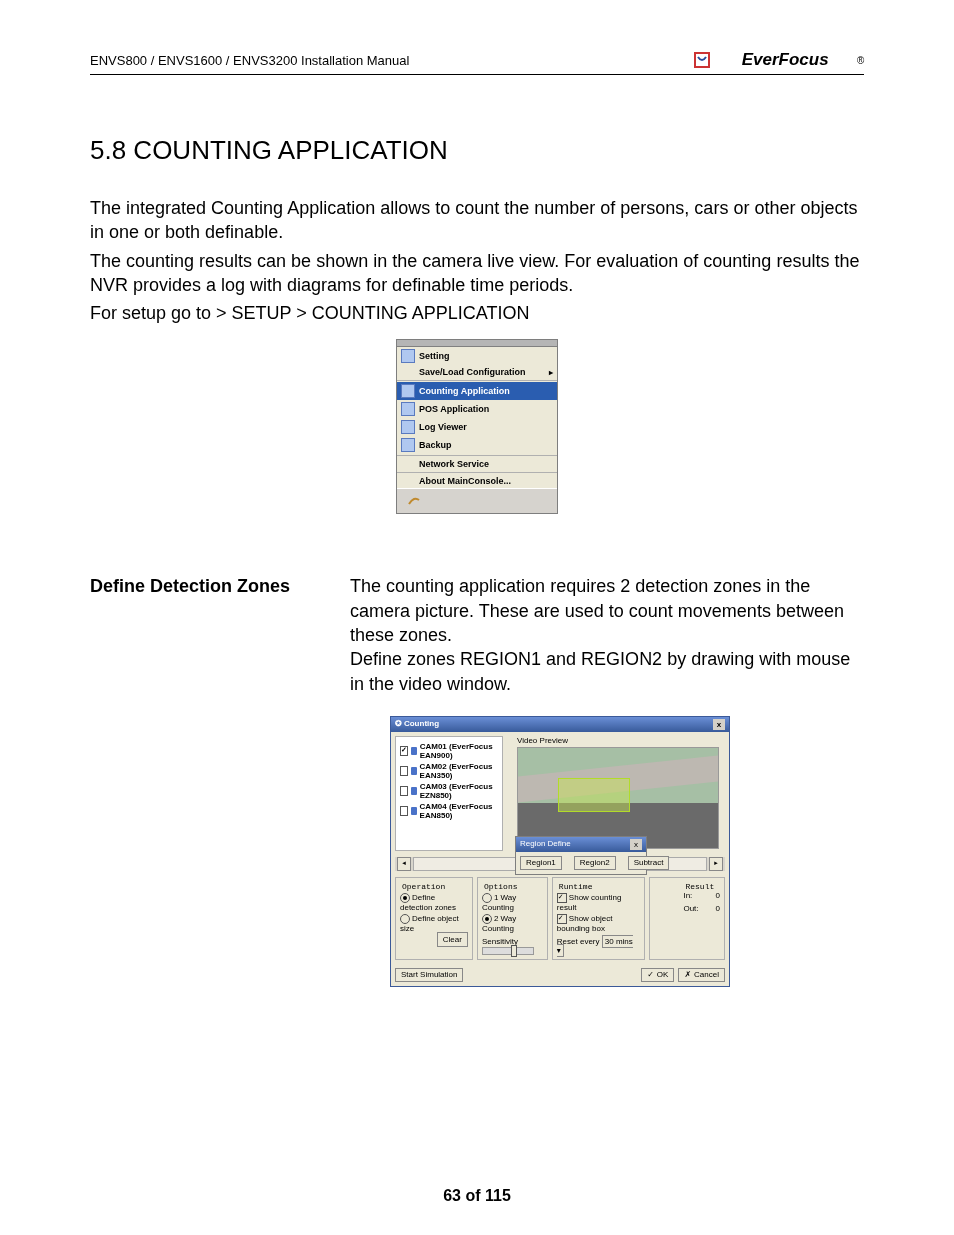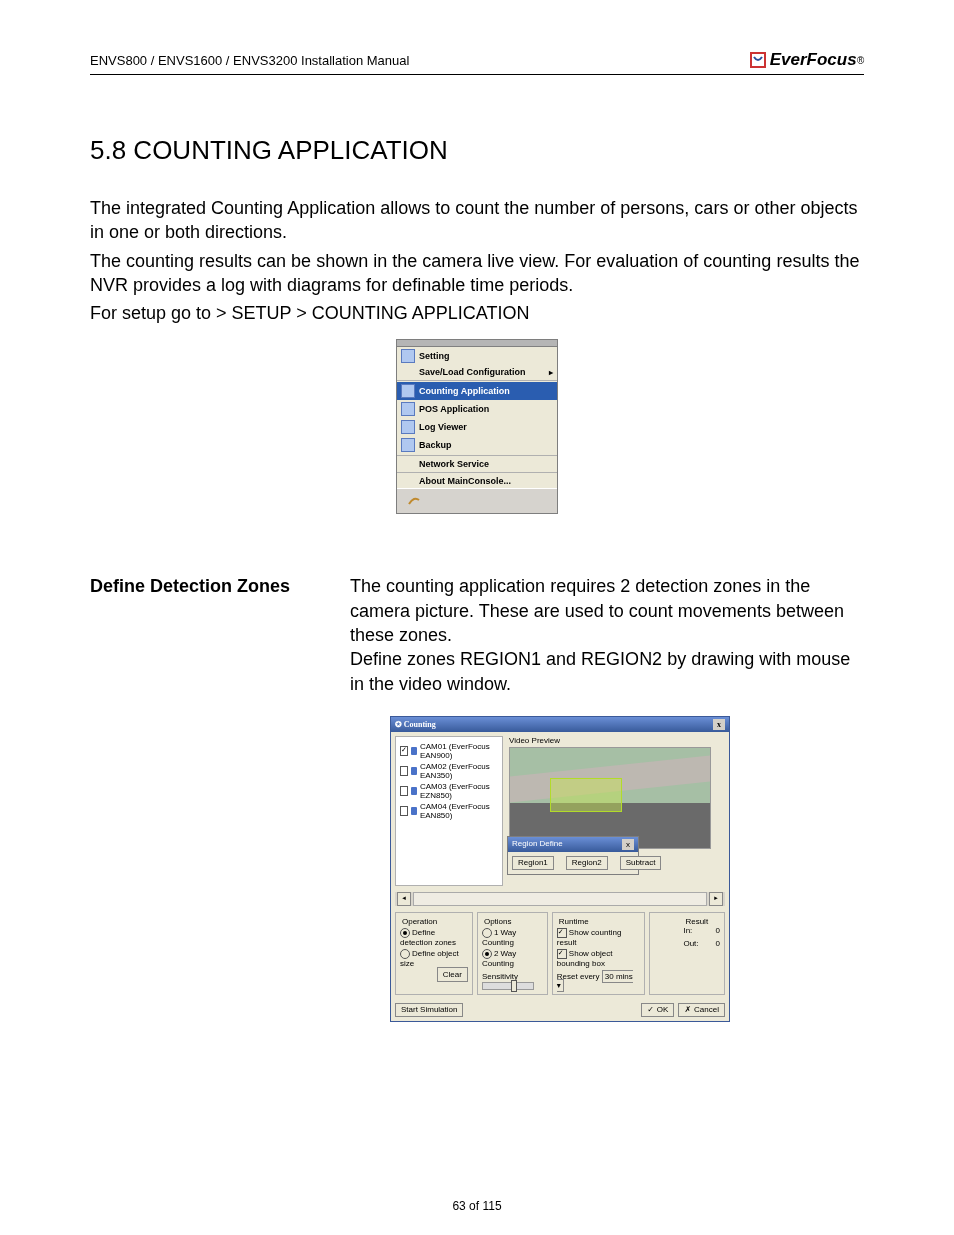--- a/index.html
+++ b/index.html
@@ -22,20 +22,21 @@
     justify-content: space-between;
     align-items: center;
     font-size: 13px;
   }
   .logo {
     display: flex;
     align-items: center;
     font-weight: bold;
     font-size: 17px;
     font-style: italic;
+    gap: 28px;
   }
   .logo svg { margin-right: 3px; }
   .logo sup { font-size: 10px; font-weight: normal; }
   .hr {
     border-top: 1px solid #000;
     margin: 4px 0 0 0;
   }
   h1.section {
     font-size: 26px;
     font-weight: normal;
@@ -96,35 +97,35 @@
   .dlg {
     border: 1px solid #3b5998;
     font-size: 8px;
     color:#000;
     background:#ece9d8;
   }
   .dlg-title {
     background: linear-gradient(#6a8fd6, #385a9a);
     color:#fff;
     padding: 2px 4px;
-    display:flex; justify-content:space-between; align-items:center;
+    display:flex; justify-content:space-between; 
     font-weight:bold;
-    font-family:Liberation Serif, serif;
   }
   .dlg-close { width:12px; height:11px; background:#d4d0c8; color:#000; font-size:8px; text-align:center; line-height:11px; }
   .dlg-body { display:flex; }
   .cam-list {
     width: 108px;
     padding: 4px;
     border-right: none;
     background:#fff;
     border:1px solid #b0b0b0;
-    margin:4px 0 4px 4px;
-    height: 150px;
+    margin:4px 8px 4px 4px;
+    height: 115px;
     box-sizing:border-box;
+    font-weight:bold;
   }
   .cam-list .cam { display:flex; gap:3px; align-items:center; padding:1px 0;}
   .cam-list .chk { width:8px; height:8px; border:1px solid #555; }
   .cam-list .cam.checked .chk::after{ content:"✓"; font-size:7px; line-height:6px; display:block; }
   .cam-list .cico { width:8px; height:8px; background:#4a72c8; border-radius:1px;}
   .video-side { flex:1; padding:4px 4px 4px 6px; position:relative;}
   .video-lbl { font-size:8px; margin-bottom:2px;}
   .video-preview {
     width: 200px; height:100px; border:1px solid #999;
     background: linear-gradient(#a6bfa5 55%, #6a6a6a 55%);
@@ -147,35 +148,35 @@
     border:1px solid #888; background:#ece9d8; padding:2px 5px; font-size:8px; line-height:1;
   }
   .scrollbar { height:14px; background:#d8d5cc; display:flex; align-items:center; padding:0 2px; gap:2px; margin:2px 4px;}
   .sb-btn{width:12px;height:12px;background:#ece9d8;border:1px solid #888;font-size:7px;text-align:center;line-height:10px;}
   .sb-track{flex:1;height:12px;background:#efece3;border:1px solid #aaa;}
 
   .opts-row { display:flex; gap:4px; padding:4px; }
   .group {
     border:1px solid #b0b0b0; padding:4px; font-size:8px;
   }
-  .group .gtitle { margin-top:-9px; background:#ece9d8; display:inline-block; padding:0 2px; }
+  .group .gtitle { margin-top:-9px; background:#ece9d8; display:inline-block; padding:0 2px;font-family:Liberation Mono, monospace; }
   .group label{display:block;margin:2px 0;}
   .radio{display:inline-block;width:8px;height:8px;border:1px solid #555;border-radius:50%;margin-right:2px;vertical-align:middle;}
   .radio.on::after{content:"";display:block;width:4px;height:4px;background:#000;border-radius:50%;margin:2px;}
   .chkb{display:inline-block;width:8px;height:8px;border:1px solid #555;margin-right:2px;vertical-align:middle;}
   .chkb.on::after{content:"✓";font-size:7px;line-height:6px;display:block;}
   .slider{display:inline-block;width:50px;height:6px;background:#ddd;border:1px solid #999;position:relative;vertical-align:middle;}
   .slider::after{content:"";position:absolute;top:-3px;left:28px;width:4px;height:10px;background:#ece9d8;border:1px solid #555;}
   .dlg-foot{ display:flex; justify-content:space-between; padding:4px; gap:4px;}
   .foot-right{display:flex; gap:4px;}
   .btn.ic{display:inline-flex;align-items:center;gap:3px;}
 
   .page-num {
-    position:absolute; bottom:22px; left:0; right:0;
-    text-align:center; font-size:12px; font-weight:normal;
+    position:absolute; bottom:30px; left:0; right:0;
+    text-align:center; font-size:16px; font-weight:bold;
   }
 </style>
 </head>
 <body>
 <div class="page">
 
 <div class="header-row">
   <div>ENVS800 / ENVS1600 / ENVS3200 Installation Manual</div>
   <div class="logo">
     <svg width="18" height="18" viewBox="0 0 18 18">
@@ -184,21 +185,21 @@
     </svg>
     <span>EverFocus</span>
         <sup>®</sup>
   </div>
 </div>
 <div class="hr"></div>
 
 <h1 class="section">5.8   COUNTING APPLICATION</h1>
 
 <div class="body-text">
-  <p>The integrated Counting Application allows to count the number of persons, cars or other objects in one or both directions.</p>
+  <p>The integrated Counting Application allows to count the number of persons, cars or other objects in one or both definable.</p>
   <p>The counting results can be shown in the camera live view. For evaluation of counting results the NVR provides a log with diagrams for definable time periods.</p>
   <p class="setup-path">For setup go to &gt; SETUP &gt; COUNTING APPLICATION</p>
 </div>
 
 <div class="menu-shot">
   <div class="menu-topbar"></div>
   <div class="menu-row">
     <div class="menu-icon"></div>
     <span>Setting</span>
   </div>

